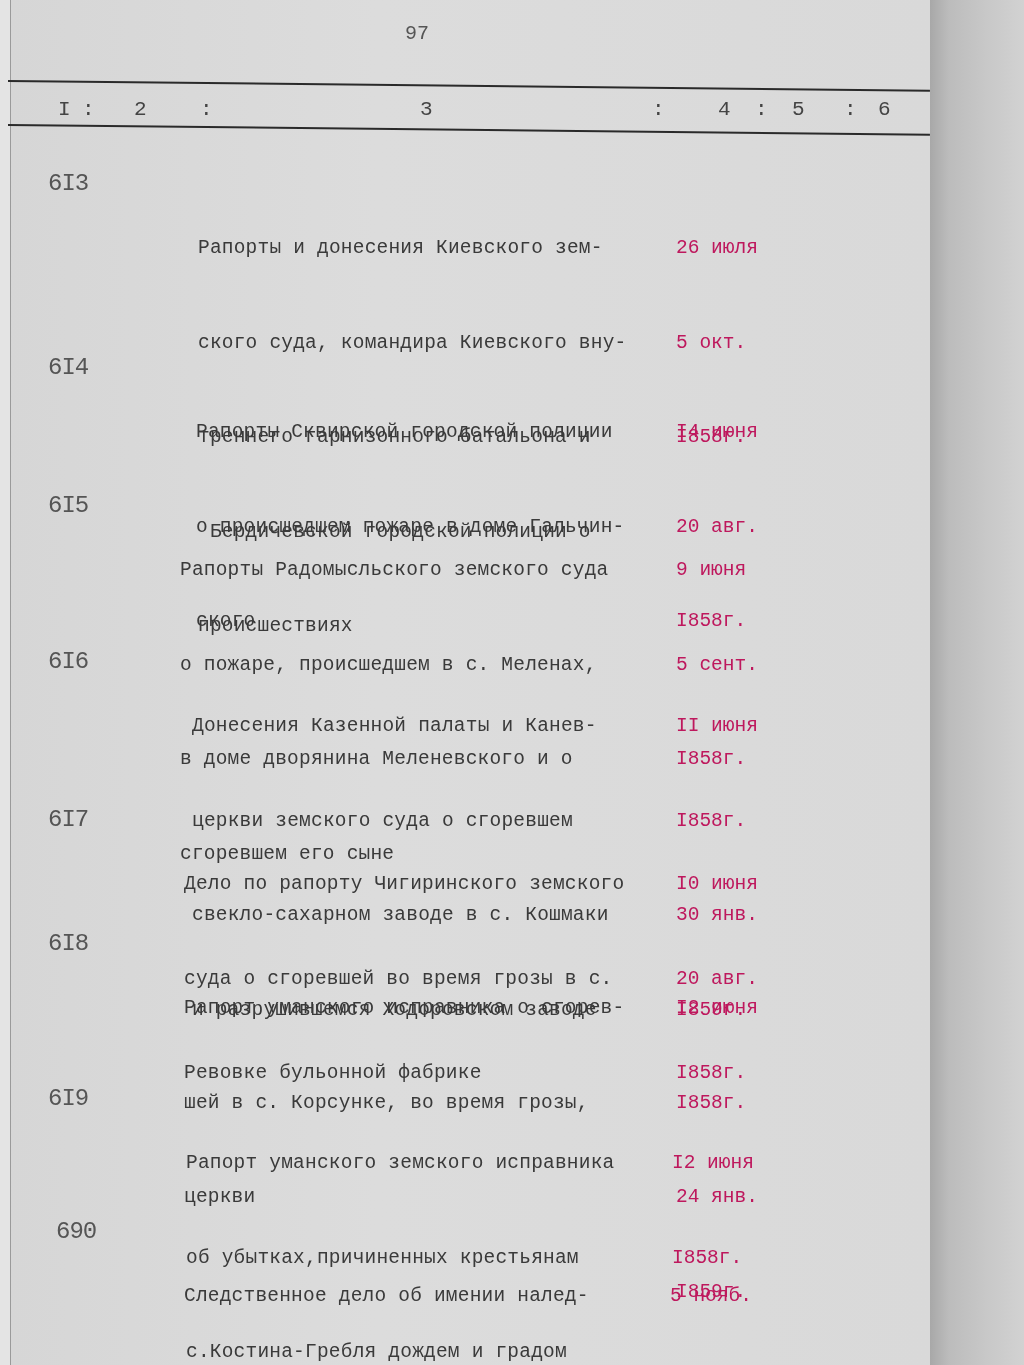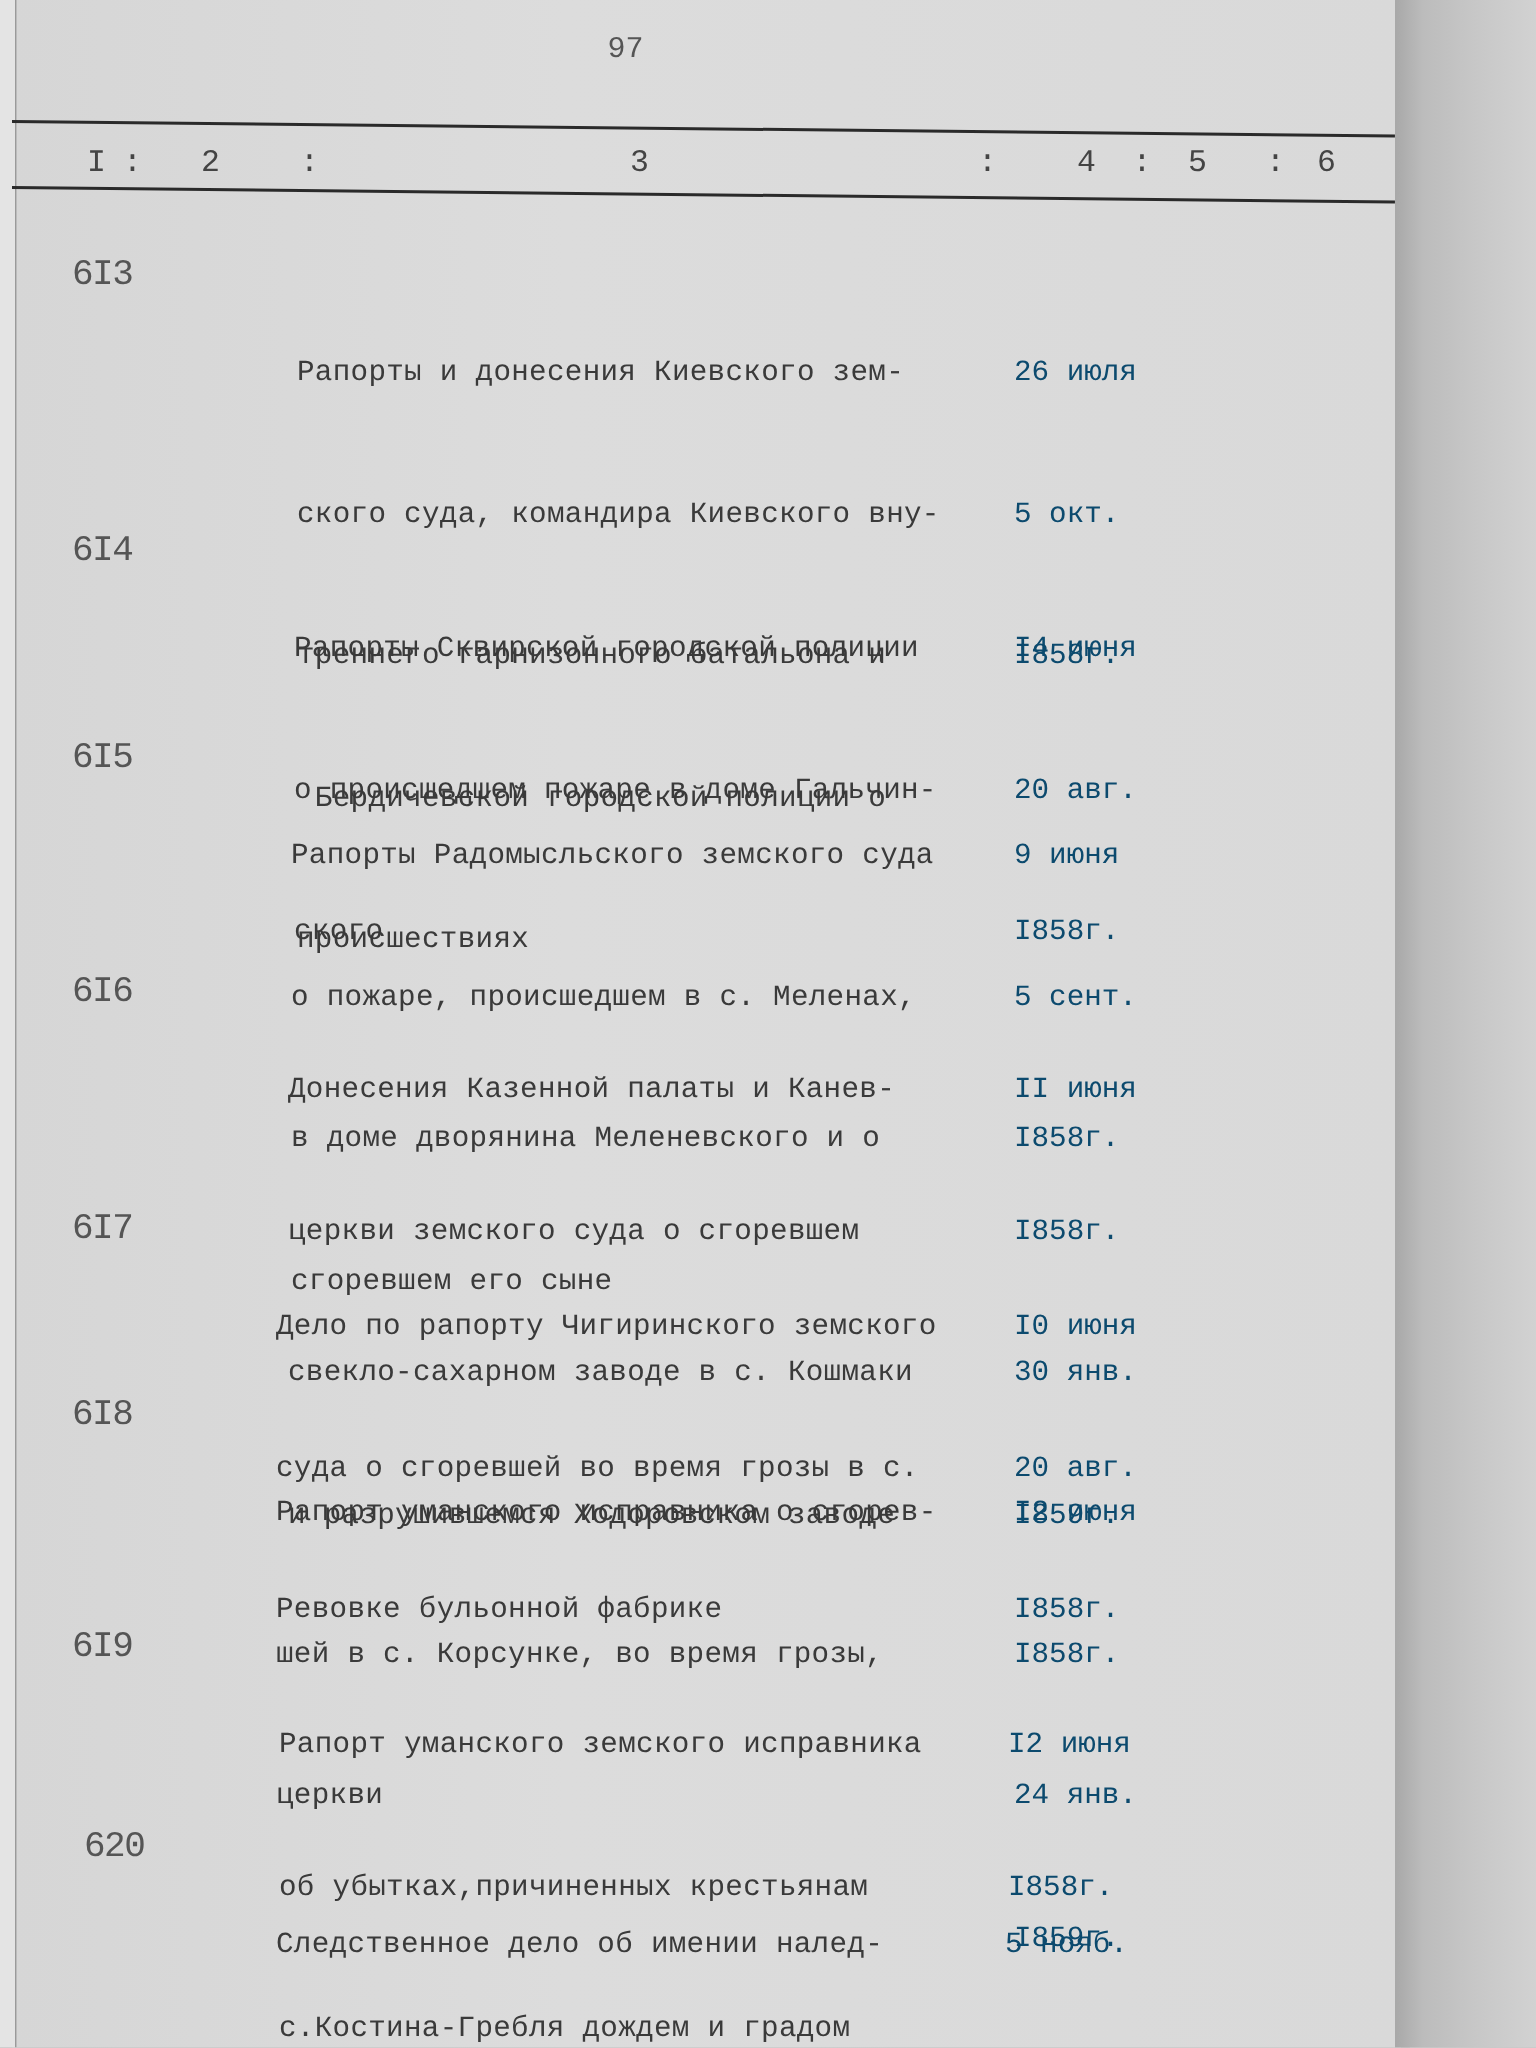--- a/index.html
+++ b/index.html
@@ -102,21 +102,21 @@
       color: #3a3a3a;
       white-space: pre;
       letter-spacing: 0.2px;
     }
     .row .dates {
       position: absolute;
       left: 676px;
       top: 0;
       font-size: 19.5px;
       line-height: 31.5px;
-      color: #0c4a6e;
+      color: #be185d;
       white-space: pre;
       font-family: Liberation Mono, monospace;
     }
     .line { display: block; }
   </style>
 </head>
 <body>
 
 <div class="page"></div>
 <div class="left-binding"></div>
@@ -167,21 +167,21 @@
   </div>
   <div class="dates">
     <span class="line">I4 июня</span>
     <span class="line">20 авг.</span>
     <span class="line">I858г.</span>
   </div>
 </div>
 
 <div class="row" style="top:492px">
   <span class="num">6I5</span>
-  <div class="desc" style="left:194px">
+  <div class="desc" style="left:180px">
     <span class="line">Рапорты Радомысльского земского суда</span>
     <span class="line">о пожаре, происшедшем в с. Меленах,</span>
     <span class="line">в доме дворянина Меленевского и о</span>
     <span class="line">сгоревшем его сыне</span>
   </div>
   <div class="dates">
     <span class="line">9 июня</span>
     <span class="line">5 сент.</span>
     <span class="line">I858г.</span>
   </div>
@@ -239,21 +239,21 @@
     <span class="line">об убытках,причиненных крестьянам</span>
     <span class="line">с.Костина-Гребля дождем и градом</span>
   </div>
   <div class="dates" style="left:672px">
     <span class="line">I2 июня</span>
     <span class="line">I858г.</span>
   </div>
 </div>
 
 <div class="row" style="top:1218px">
-  <span class="num" style="left:56px">620</span>
+  <span class="num" style="left:56px">690</span>
   <div class="desc" style="left:184px">
     <span class="line">Следственное дело об имении налед-</span>
     
     
   </div>
   <div class="dates" style="left:670px">
     <span class="line">5 нояб.</span>
     
   </div>
 </div>

